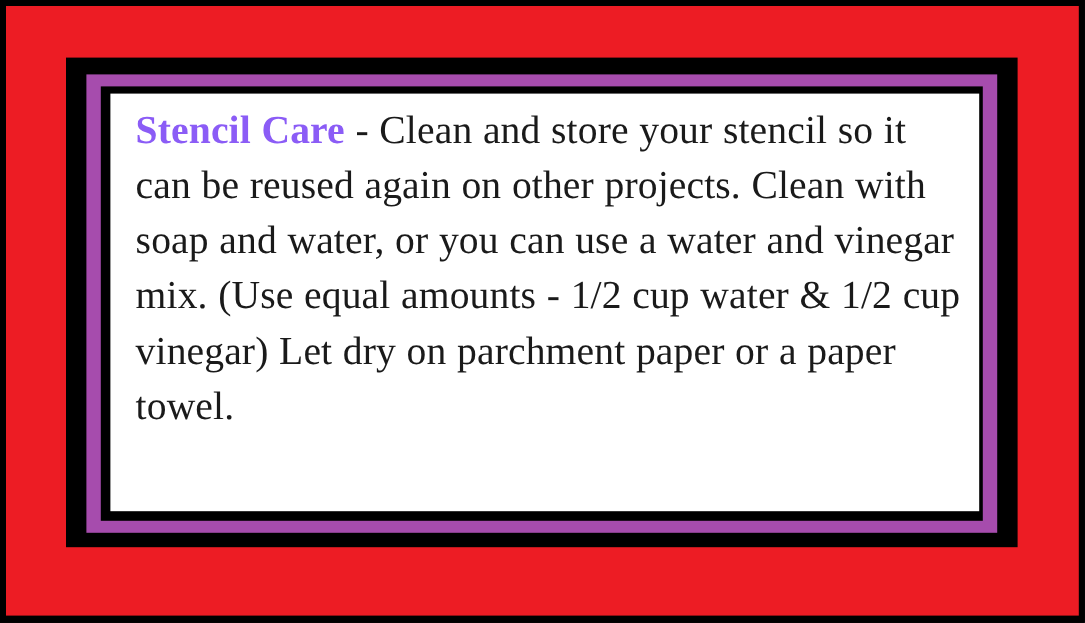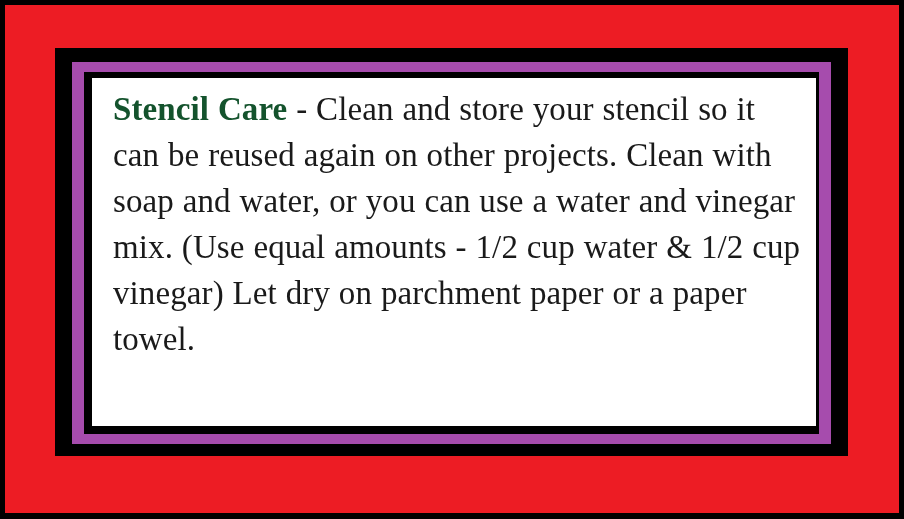--- a/index.html
+++ b/index.html
@@ -72,21 +72,21 @@
     color: #1A1A1A;
     font-family: "Liberation Serif", "DejaVu Serif", serif;
     font-size: 33px;
     line-height: 46px;
     text-align: left;
     letter-spacing: 0.1px;
     word-spacing: 0.5px;
   }
 
   .care-title {
-    color: #14532d;
+    color: #8b5cf6;
     font-weight: bold;
   }
 </style>
 </head>
 <body>
 
 <div id="card-frame">
 
   <div class="band-red">
 

